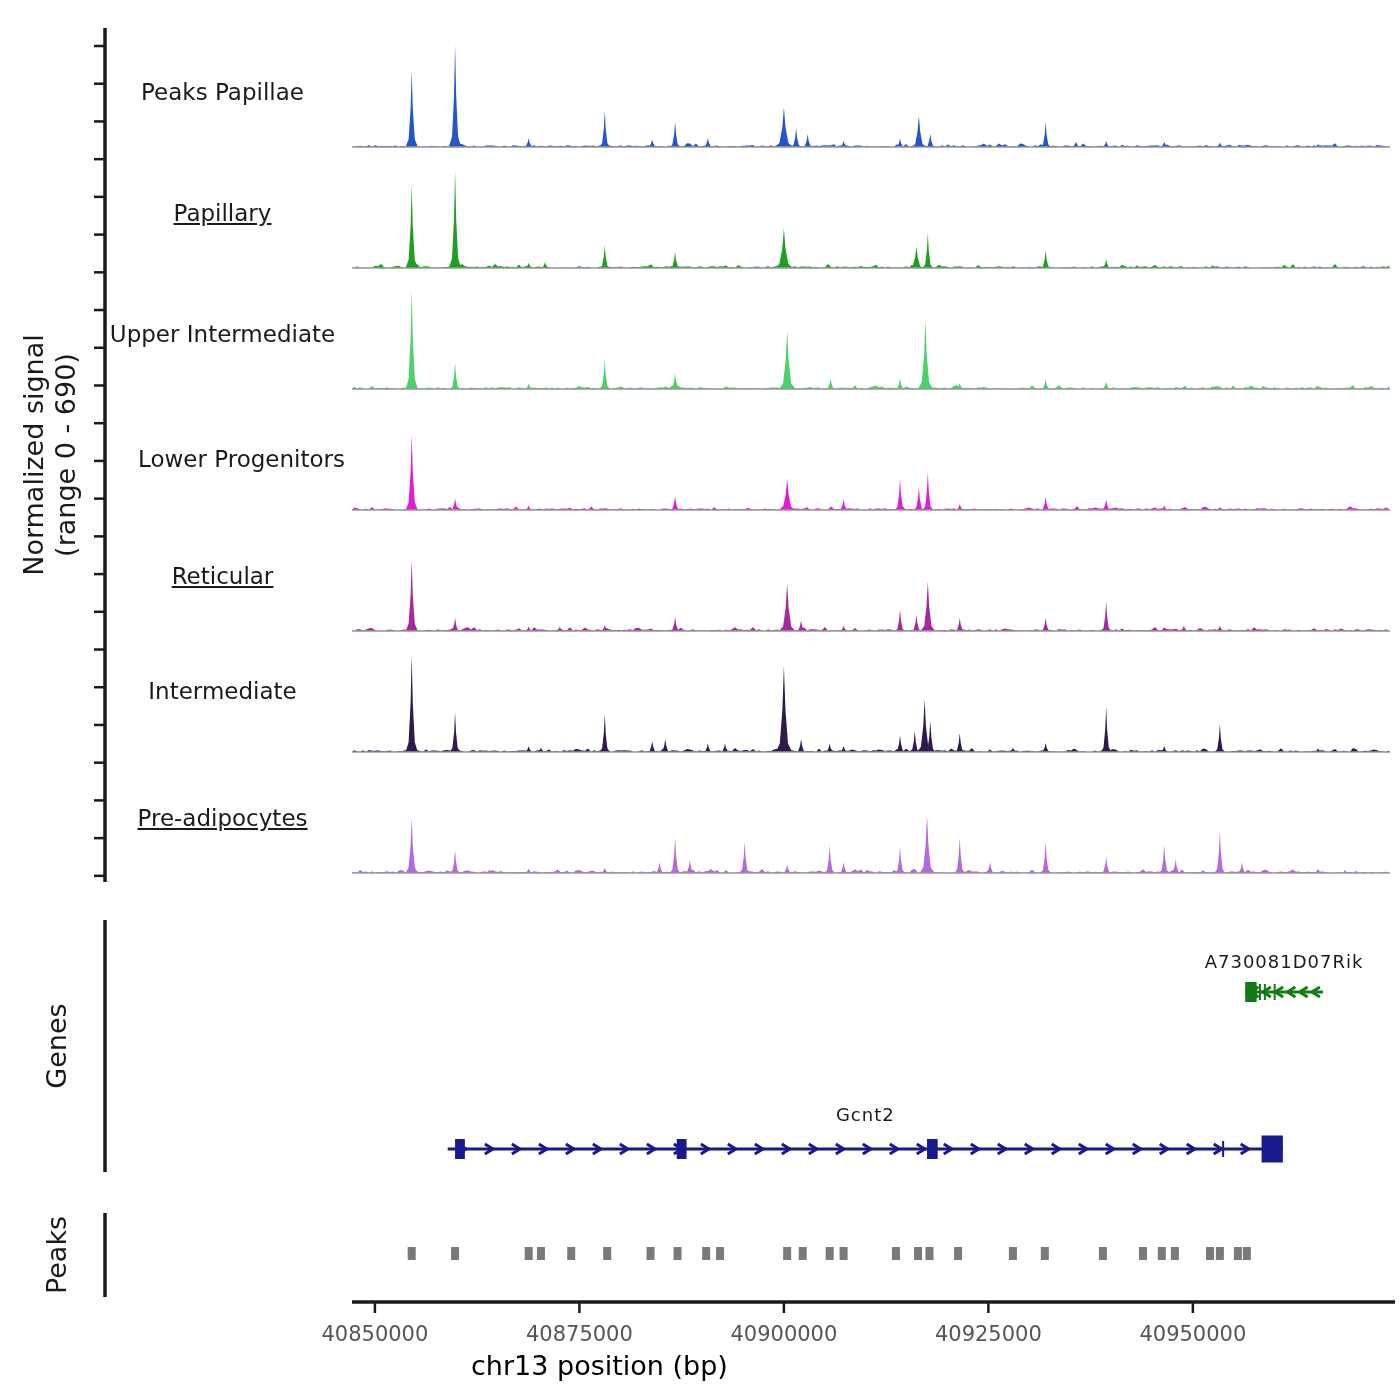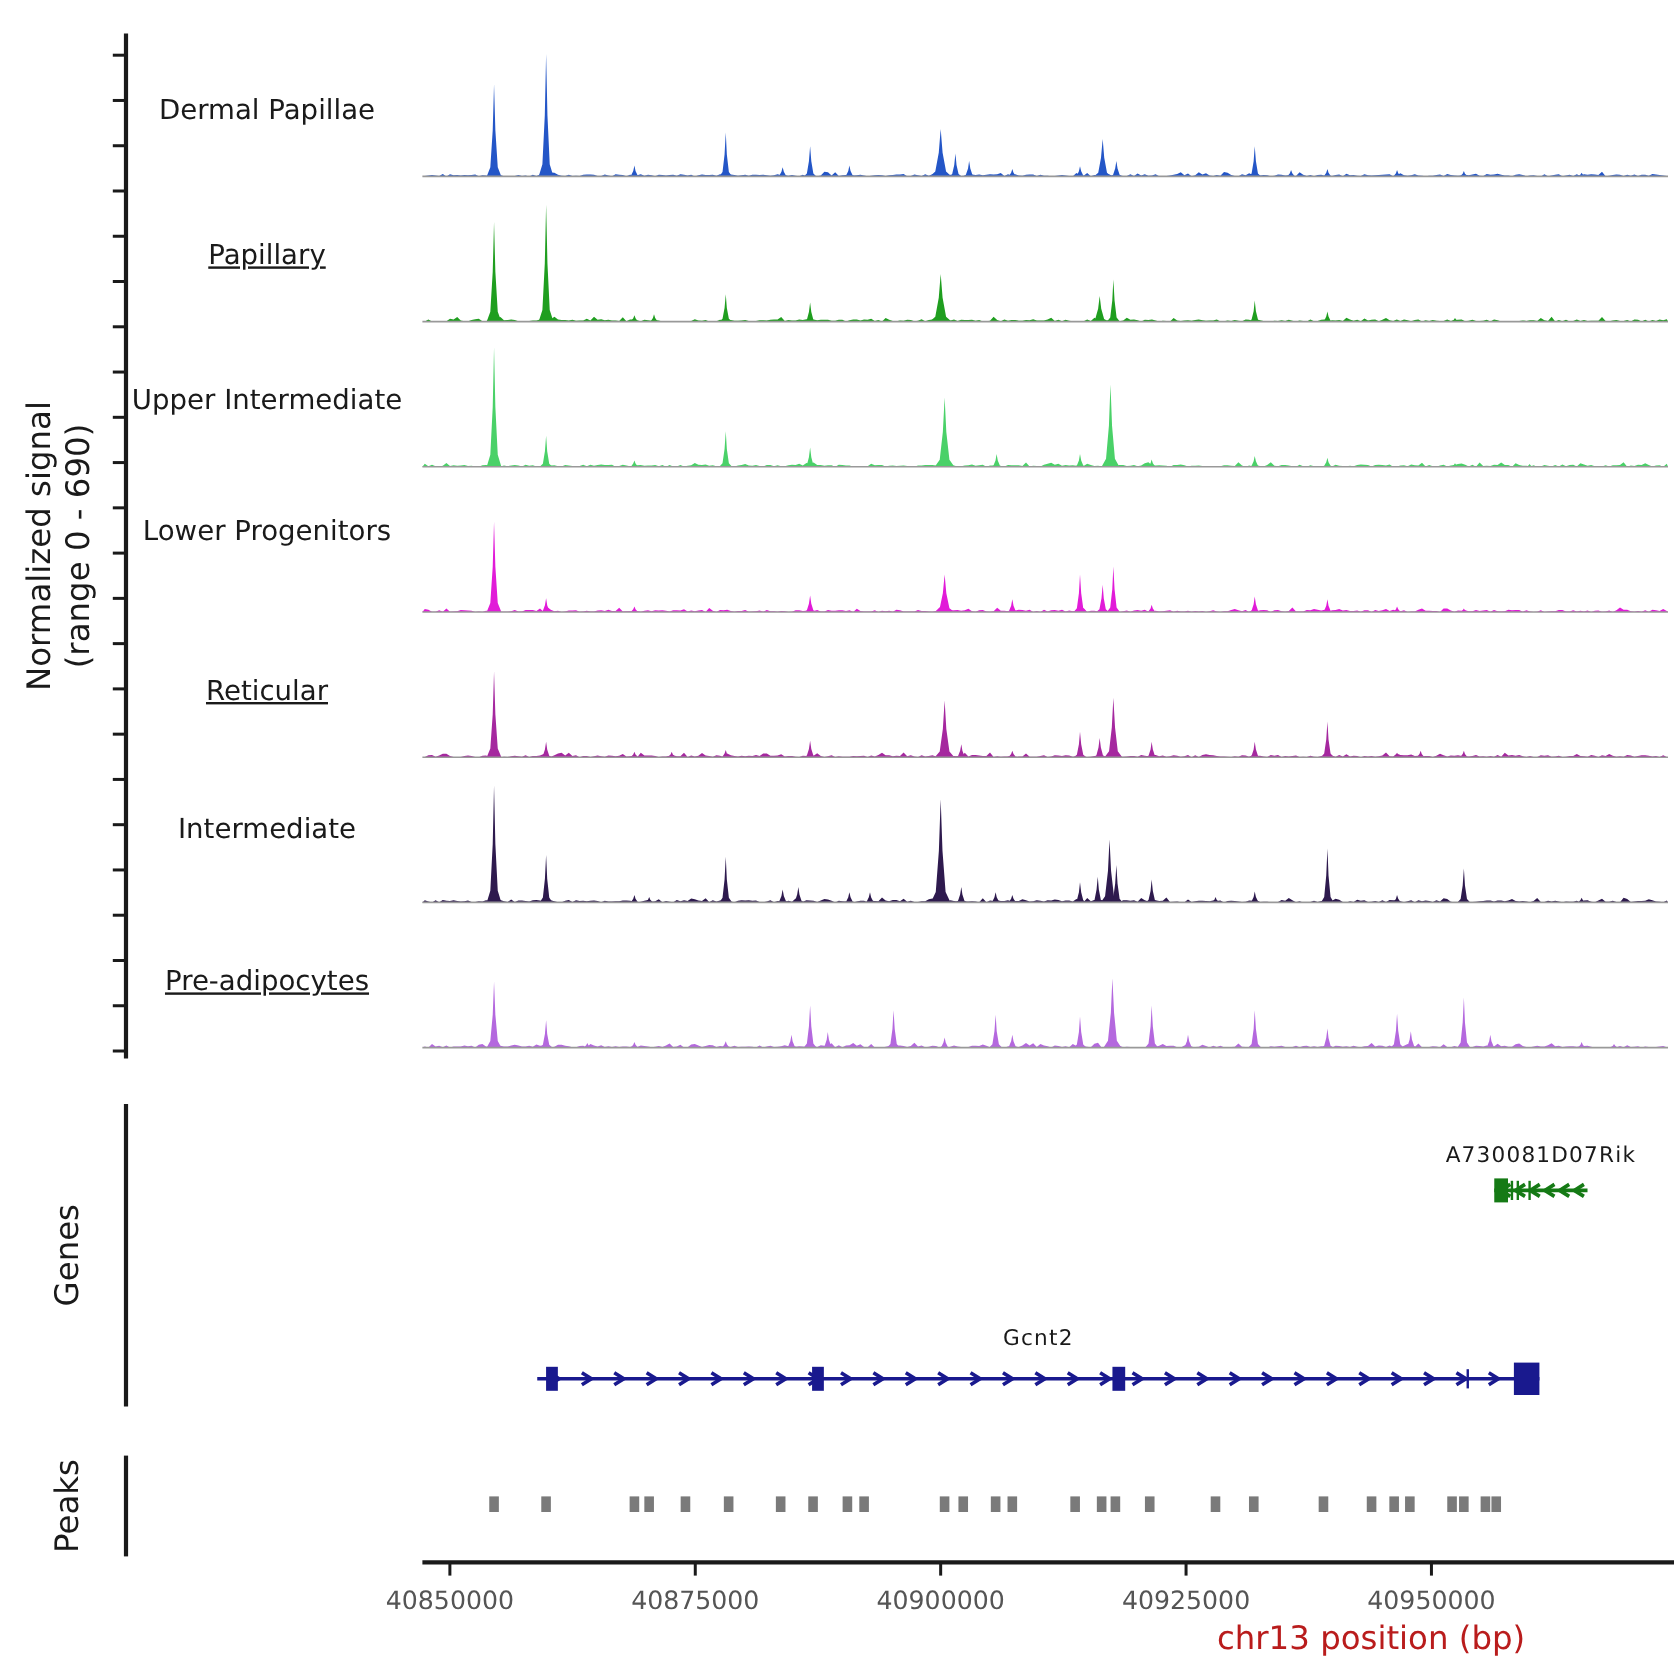--- a/index.html
+++ b/index.html
@@ -16,22 +16,22 @@
     position:absolute;transform:rotate(-90deg);text-align:center;
     font-size:27px;line-height:32px;color:#1a1a1a;
   }
   .side-label.genes{left:-93px;top:1030px;width:300px;height:32px;}
   .side-label.peaks{left:-43px;top:1239px;width:200px;height:32px;}
   .track-label{
     position:absolute;left:100px;width:245px;text-align:center;
     font-size:23px;line-height:30px;color:#1a1a1a;white-space:nowrap;
   }
   .xtitle{
-    position:absolute;left:471px;top:1350px;width:800px;text-align:right;
-    font-size:27px;color:#b91c1c;
+    position:absolute;left:471px;top:1350px;width:800px;text-align:left;
+    font-size:27px;color:#000000;
   }
 </style>
 </head>
 <body>
 
 <div class="canvas">
   <svg id="fig-svg" width="1400" height="1400" viewBox="0 0 1400 1400">
       <line x1="105" y1="28" x2="105" y2="882" stroke="#1a1a1a" stroke-width="3.5"></line>
       <line x1="94" y1="46" x2="105" y2="46" stroke="#1a1a1a" stroke-width="2.5"></line>
       <line x1="94" y1="83.72" x2="105" y2="83.72" stroke="#1a1a1a" stroke-width="2.5"></line>
@@ -291,23 +291,23 @@
 
   <div class="ylabel">
     <div>Normalized signal</div>
     <div>(range 0 - 690)</div>
   </div>
 
   <div class="side-label genes">Genes</div>
   <div class="side-label peaks">Peaks</div>
 
   <div id="track-labels">
-      <div class="track-label" style="top: 77px;">Dermal Papillae</div>
+      <div class="track-label" style="top: 77px;">Peaks Papillae</div>
       <div class="track-label" style="top: 198px; text-decoration: underline;">Papillary</div>
       <div class="track-label" style="top: 319px;">Upper Intermediate</div>
-      <div class="track-label" style="top: 428px;">Lower Progenitors</div>
+      <div class="track-label" style="top: 444px; text-align: right;">Lower Progenitors</div>
       <div class="track-label" style="top: 561px; text-decoration: underline;">Reticular</div>
       <div class="track-label" style="top: 676px;">Intermediate</div>
       <div class="track-label" style="top: 803px; text-decoration: underline;">Pre-adipocytes</div>
     </div>
 
   <div class="xtitle">chr13 position (bp)</div>
 </div>
 
 </body></html>

